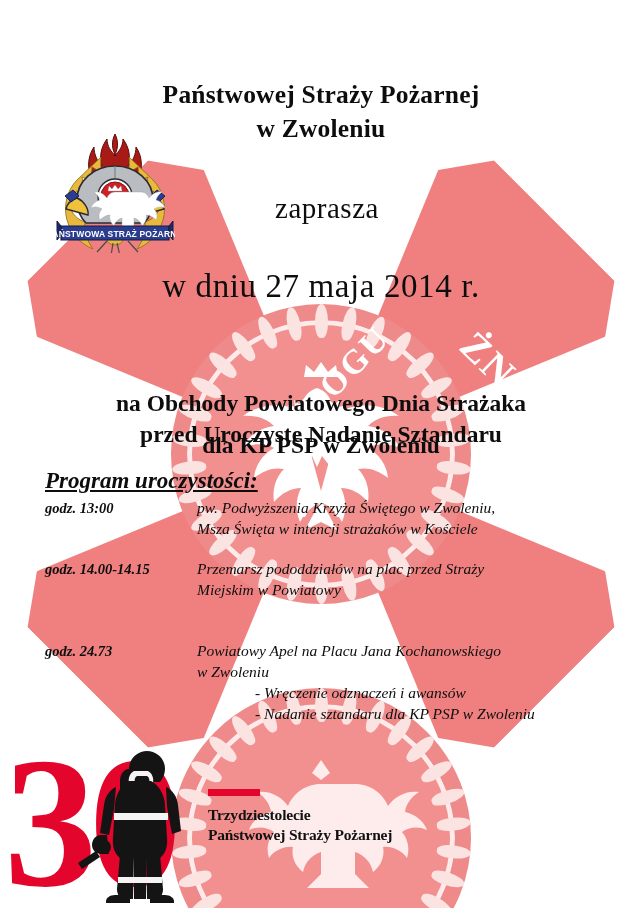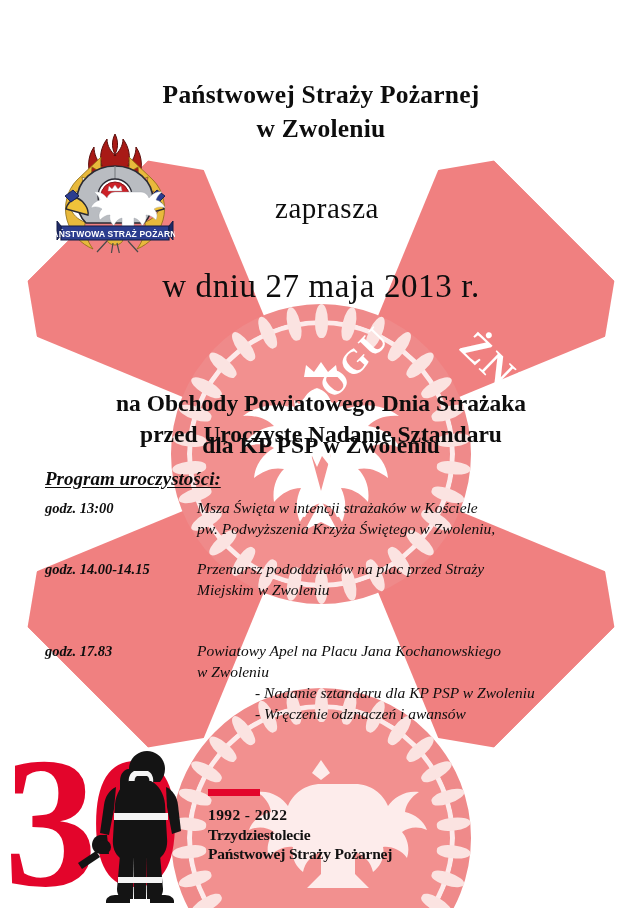--- a/index.html
+++ b/index.html
@@ -159,21 +159,21 @@
   #oc-2 { top: 379px; }
   #oc-3 { top: 390px; }
 
   
   .program-title {
     position: absolute;
     left: 45px;
     top: 468px;
     font-weight: bold;
     font-style: italic;
-    font-size: 19px;
+    font-size: 23px;
     text-decoration: underline;
     text-underline-offset: 2px;
   }
   .prog-row {
     position: absolute;
     left: 45px;
     width: 560px;
     display: flex;
     align-items: flex-start;
   }
@@ -388,52 +388,52 @@
     </g>
   </svg>
 
   <div class="fg">
 
     <div class="headline" id="hl-2">Państwowej Straży Pożarnej</div>
     <div class="headline" id="hl-3">w Zwoleniu</div>
 
     <div class="invite-word">zaprasza</div>
 
-    <div class="date-line">w dniu 27 maja 2013 r.</div>
+    <div class="date-line">w dniu 27 maja 2014 r.</div>
 
     <div class="occasion" id="oc-1">na Obchody Powiatowego Dnia Strażaka</div>
     <div class="occasion" id="oc-2">przed Uroczyste Nadanie Sztandaru</div>
     <div class="occasion" id="oc-3">dla KP PSP w Zwoleniu</div>
 
     <div class="program-title">Program uroczystości:</div>
 
     <div class="prog-row" id="prog-0">
       <div class="prog-time">godz. 13:00</div>
       <div class="prog-body">
+        <div class="wrap-tight">pw. Podwyższenia Krzyża Świętego w Zwoleniu,</div>
         <div class="wrap-tight">Msza Święta w intencji strażaków w Kościele</div>
-        <div class="wrap-tight">pw. Podwyższenia Krzyża Świętego w Zwoleniu,</div>
       </div>
     </div>
 
     <div class="prog-row" id="prog-1">
       <div class="prog-time">godz. 14.00-14.15</div>
       <div class="prog-body">
         <div class="wrap-tight">Przemarsz pododdziałów na plac przed Straży</div>
-        <div class="last-line">Miejskim w Zwoleniu</div>
+        <div class="last-line">Miejskim w Powiatowy</div>
       </div>
     </div>
 
     <div class="prog-row" id="prog-2">
-      <div class="prog-time">godz. 17.83</div>
+      <div class="prog-time">godz. 24.73</div>
       <div class="prog-body">
         <div class="wrap-tight">Powiatowy Apel na Placu Jana Kochanowskiego</div>
         <div class="last-line">w Zwoleniu</div>
         <ul class="sub-list">
+          <li>- Wręczenie odznaczeń i awansów</li>
           <li>- Nadanie sztandaru dla KP PSP w Zwoleniu</li>
-          <li>- Wręczenie odznaczeń i awansów</li>
         </ul>
       </div>
     </div>
 
     <div class="anniv">
       <svg class="anniv-30" viewBox="0 0 208 168">
 
         <text x="-4" y="150" fill="#e3052b" font-family="Liberation Serif, serif" font-size="186" font-weight="bold" letter-spacing="-8">30</text>
 
         <g fill="#141414">
@@ -461,20 +461,19 @@
           <path d="M126 120 l0 44 12 0 0 -44z" fill="#141414"></path>
 
           <path d="M110 142 l44 0 0 6 -44 0z" fill="#f4f4f4"></path>
 
           <path d="M107 160 c-5 0 -9 3 -9 6 l0 2 24 0 0 -8z"></path>
           <path d="M157 160 c5 0 9 3 9 6 l0 2 -24 0 0 -8z"></path>
         </g>
       </svg>
       <div class="anniv-text">
         <div class="anniv-dash"></div>
-        <div class="anniv-line years">1992 - 2022</div>
         <div class="anniv-line">Trzydziestolecie</div>
         <div class="anniv-line">Państwowej Straży Pożarnej</div>
       </div>
     </div>
 
   </div>
 </div>
 
 </body></html>

